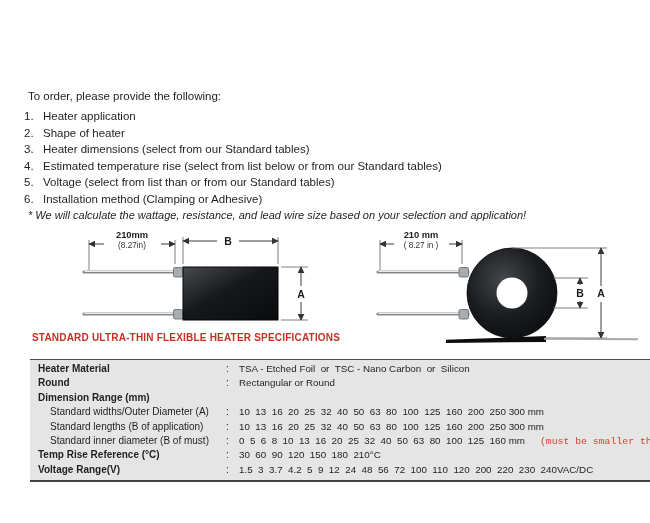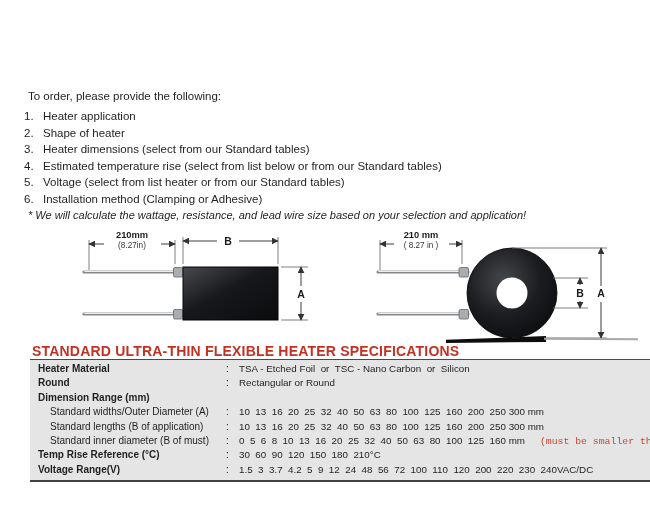--- a/index.html
+++ b/index.html
@@ -17,21 +17,21 @@
   .ext{stroke:#6f6f6f;stroke-width:.9;fill:none;}
   .wire{stroke:#85888b;stroke-width:3.2;fill:none;stroke-linecap:round;}
   .wirecore{stroke:#eceded;stroke-width:1.4;fill:none;stroke-linecap:round;}
   .sleeve{fill:#a9adb0;stroke:#62666a;stroke-width:.8;}
   .dimtext{font-family:"Liberation Sans",sans-serif;font-size:10.5px;font-weight:bold;fill:#1b1b1b;text-anchor:middle;}
   .dimmm{font-family:"Liberation Sans",sans-serif;font-size:9.3px;font-weight:bold;fill:#1b1b1b;text-anchor:middle;}
   .dimin{font-family:"Liberation Sans",sans-serif;font-size:8.2px;fill:#333;text-anchor:middle;}
   .artifact-wedge{left:446px;top:336px;width:100px;height:7px;background:#0d0d0d;
       clip-path:polygon(0 55%,100% 0,100% 85%,0 100%);}
   .artifact-line{left:544px;top:338px;width:94px;height:1.6px;background:#a8a8a8;transform:rotate(.4deg);}
-  .tbl-title{left:32px;top:343px;font-size:14px;font-weight:bold;letter-spacing:.2px;color:#c43122;}
+  .tbl-title{left:32px;top:332px;font-size:10px;font-weight:bold;letter-spacing:.2px;color:#c43122;}
   .spec-table{left:30px;top:359px;width:608px;background:#e5e5e5;
       border-top:1.6px solid #4a4a4a;border-bottom:2.5px solid #424242;padding:2px 12px 3px 0;}
   .trow{position:relative;height:14.4px;line-height:14.4px;font-size:10px;}
   .trow .lbl{position:absolute;left:8px;white-space:nowrap;}
   .trow.bold .lbl{font-weight:bold;}
   .trow.indent .lbl{left:20px;}
   .trow .colon{position:absolute;left:196px;}
   .trow .val{position:absolute;left:209px;white-space:pre;font-size:9.8px;}
   .trow .val .rednote{color:#d2432c;margin-left:15px;font-family:Liberation Mono, monospace;}
 </style>
@@ -54,21 +54,21 @@
     <div class="step">
       <span class="num">3.</span>
       <span>Heater dimensions (select from our Standard tables)</span>
     </div>
     <div class="step">
       <span class="num">4.</span>
       <span>Estimated temperature rise (select from list below or from our Standard tables)</span>
     </div>
     <div class="step">
       <span class="num">5.</span>
-      <span>Voltage (select from list heater or from our Standard tables)</span>
+      <span>Voltage (select from list than or from our Standard tables)</span>
     </div>
     <div class="step">
       <span class="num">6.</span>
       <span>Installation method (Clamping or Adhesive)</span>
     </div>
   </div>
 
   <div class="abs note">* We will calculate the wattage, resistance, and lead wire size based on your selection and application!</div>
 
   <svg class="abs diagrams" viewBox="0 0 650 118" width="650" height="118" xmlns="http://www.w3.org/2000/svg">

